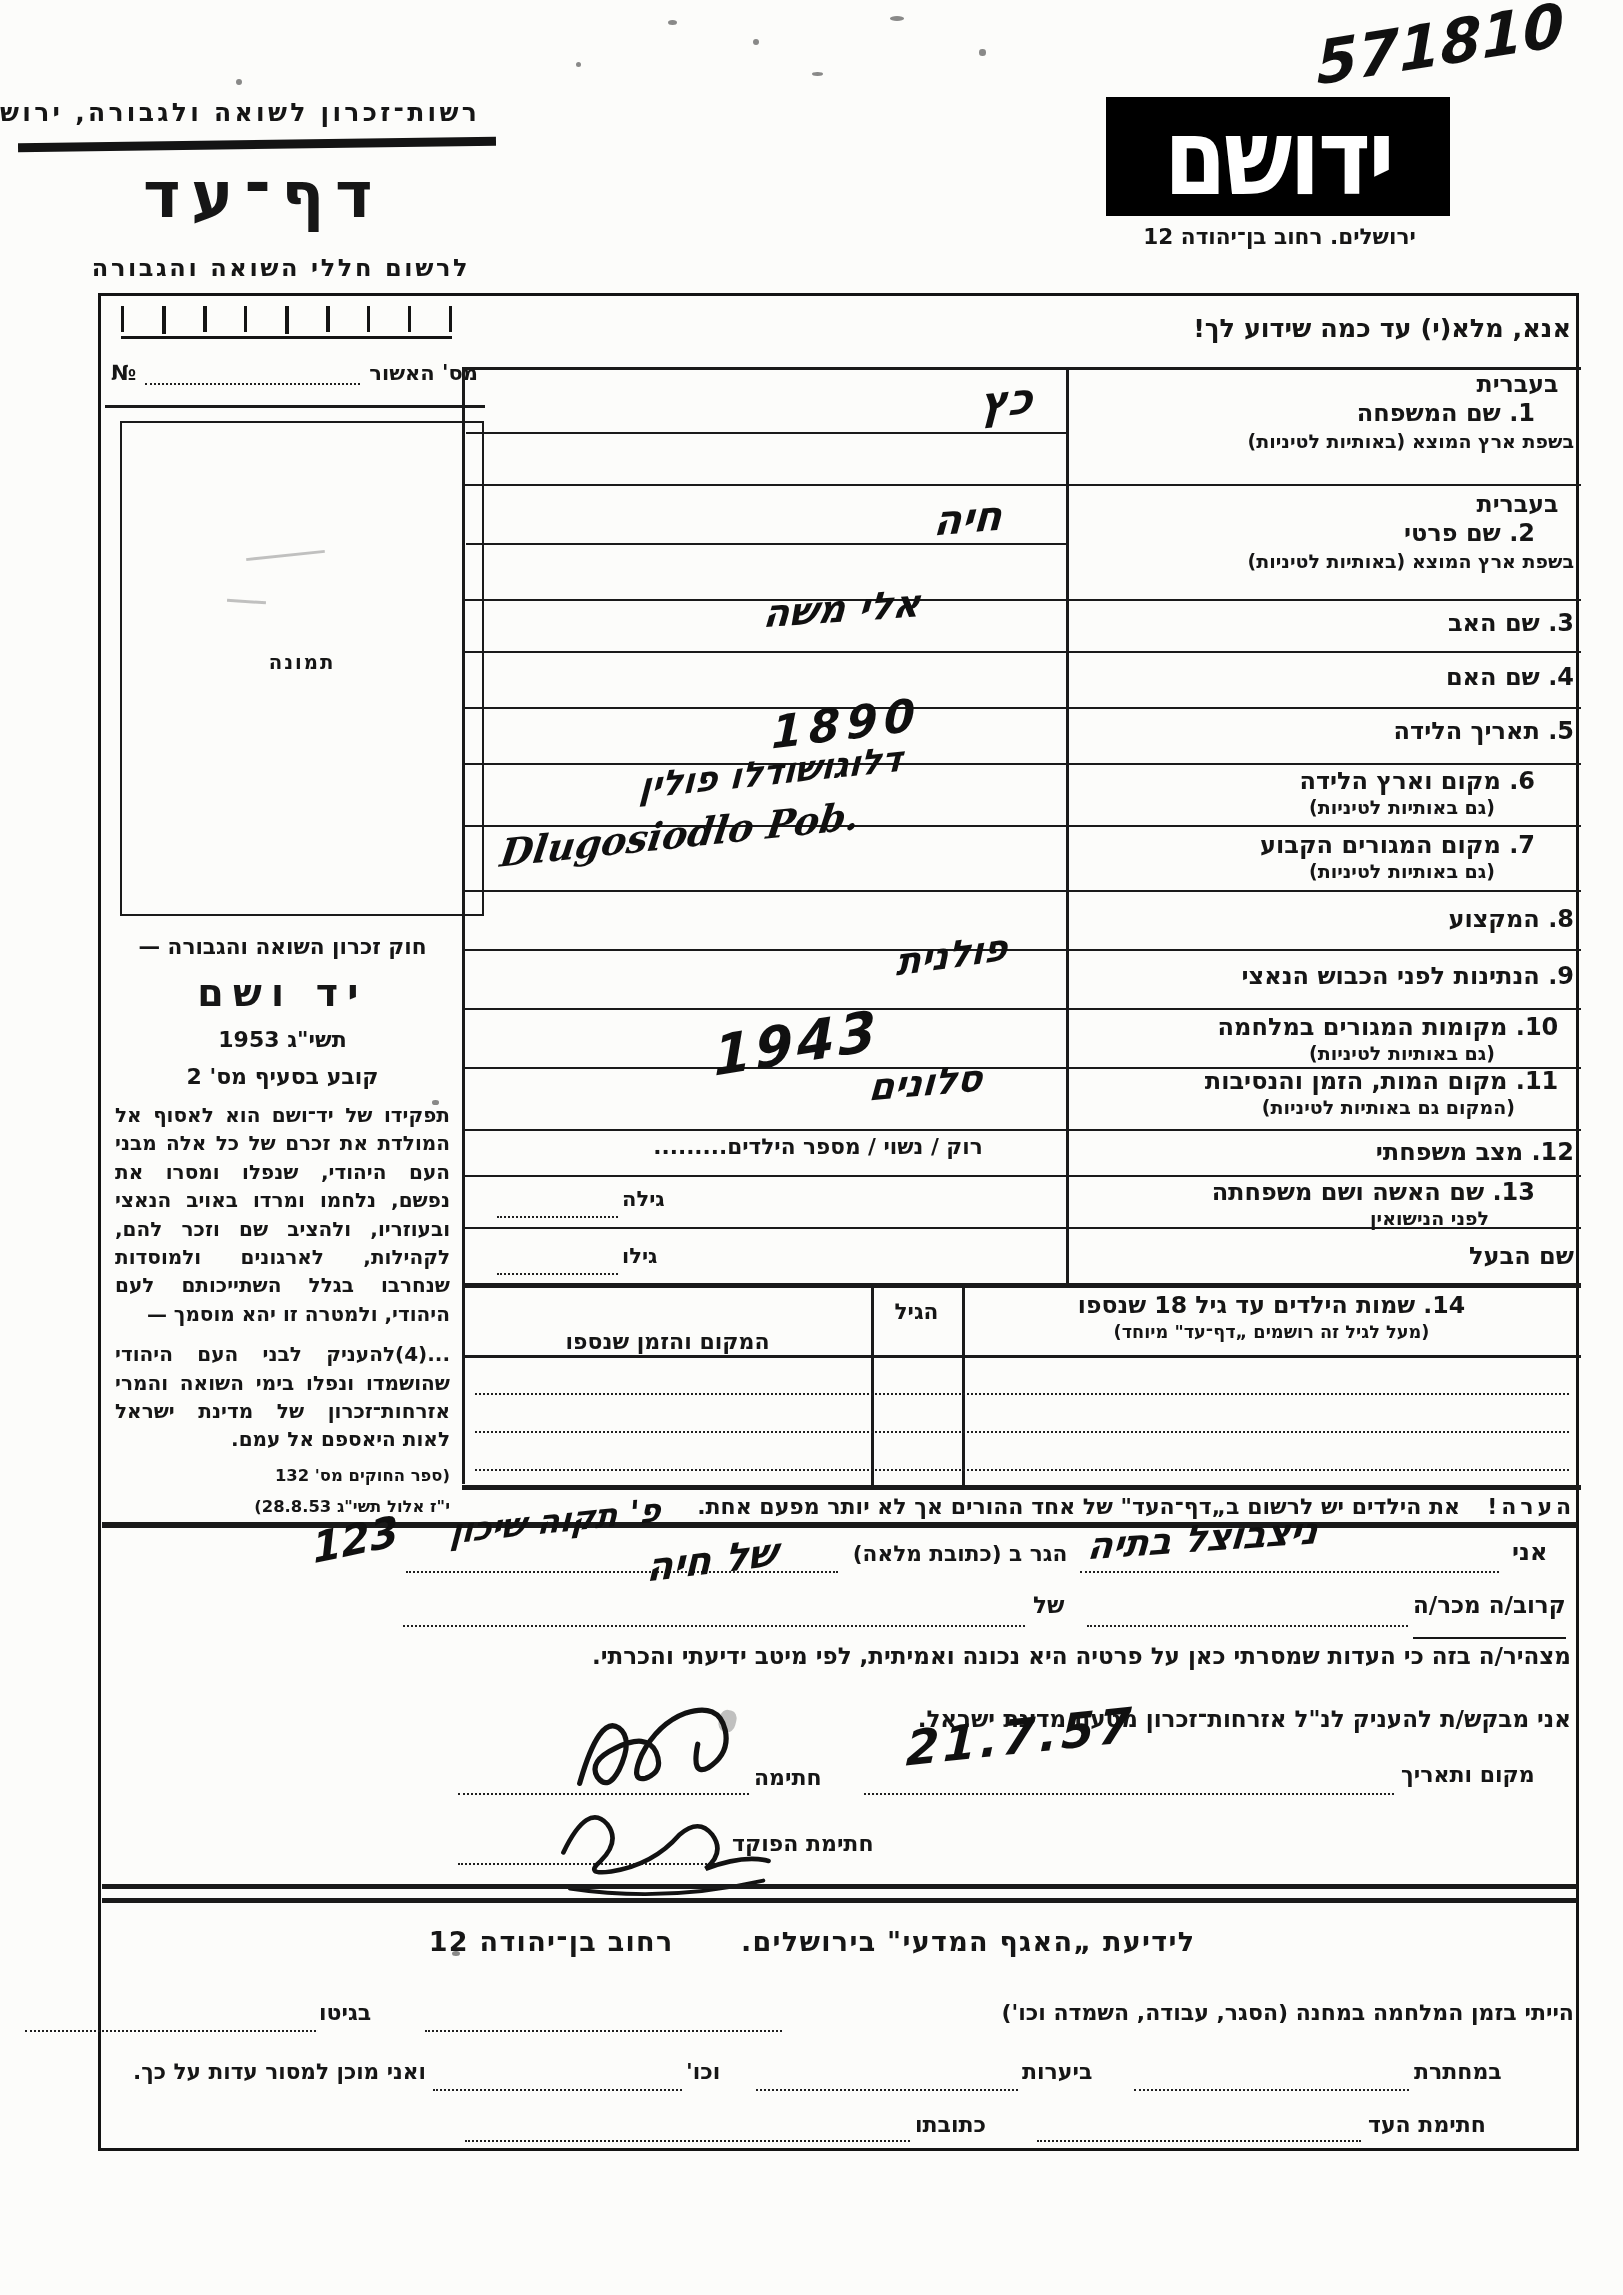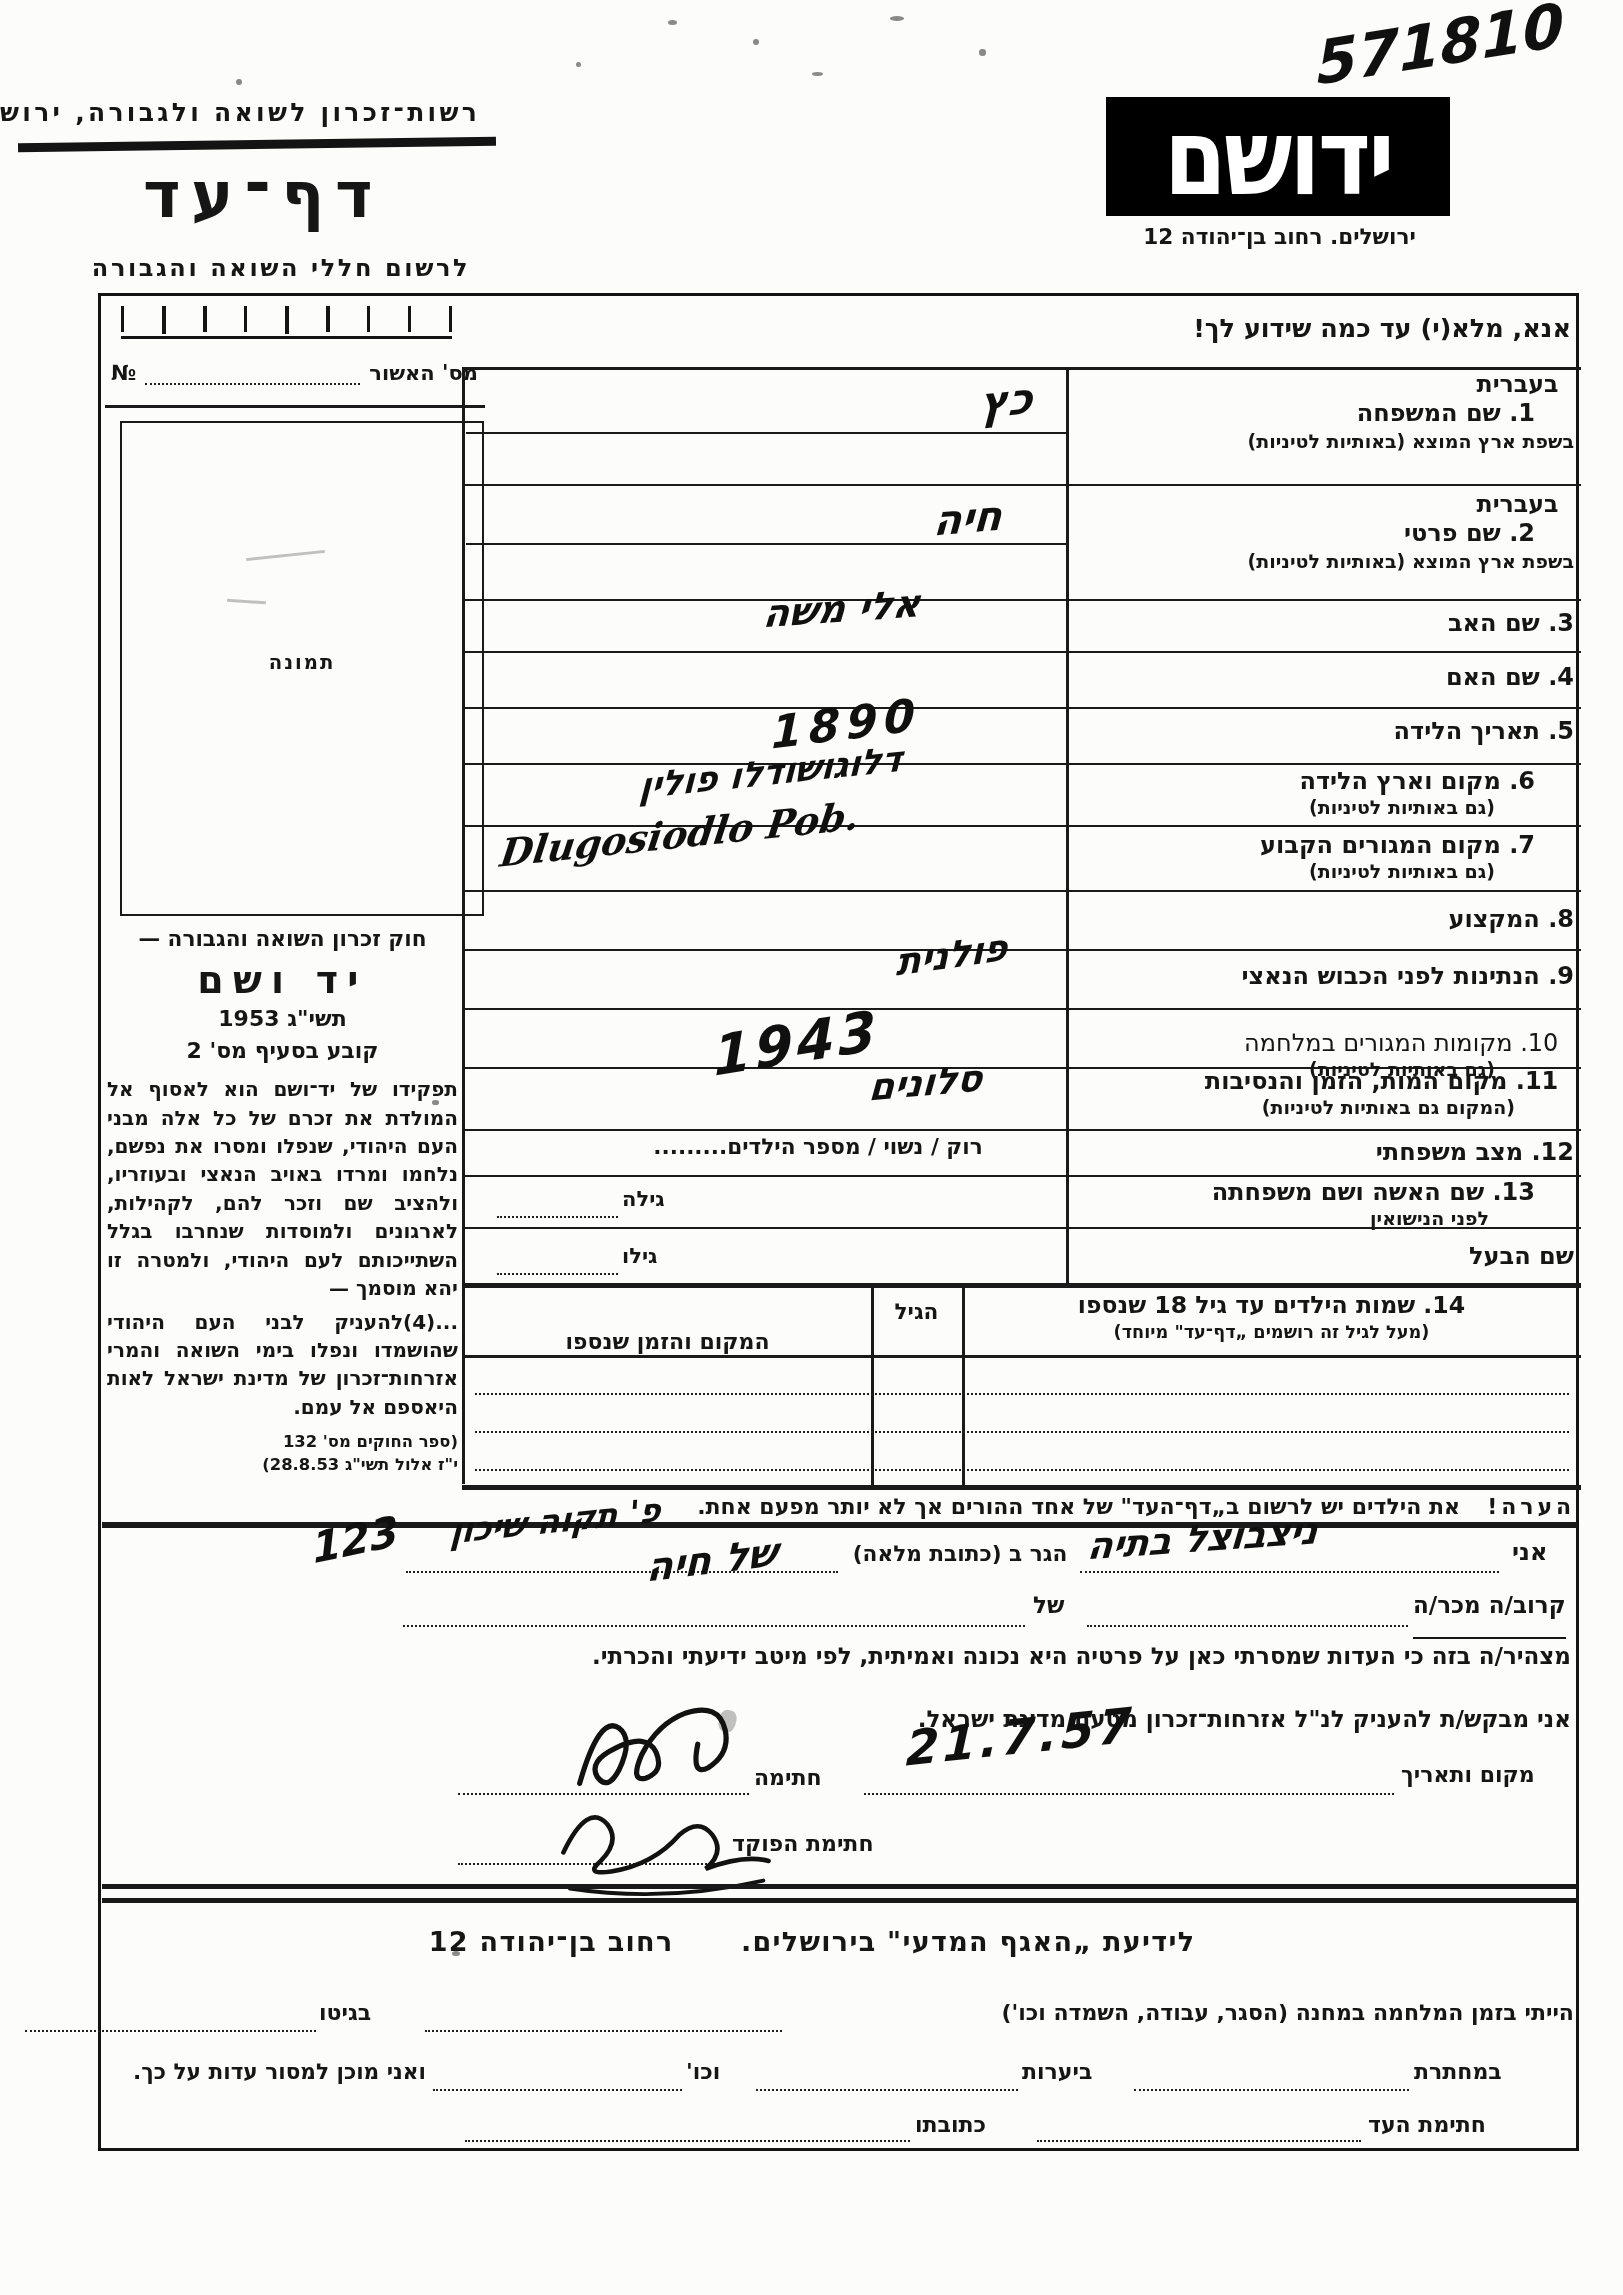--- a/index.html
+++ b/index.html
@@ -7,21 +7,21 @@
         font-family:"DejaVu Sans",sans-serif;direction:rtl;color:#161616;}
   .abs{position:absolute;}
   .t{position:absolute;font-weight:bold;color:#161616;white-space:nowrap;}
   .hl{position:absolute;background:#1a1a1a;height:2px;}
   .vl{position:absolute;background:#1a1a1a;width:2.6px;}
   .dot{position:absolute;border-bottom:2.6px dotted #1f1f1f;height:0;}
   .hw{position:absolute;font-style:italic;font-weight:600;color:#101010;white-space:nowrap;
       transform-origin:left top;}
   .speck{position:absolute;background:#2a2a2a;border-radius:50%;opacity:.55;}
   .pencil{position:absolute;background:#777;opacity:.45;}
-  .lawblock p{margin:4px;}
+  .lawblock p{margin:12px;}
   svg{position:absolute;overflow:visible;}
 </style>
 </head>
 <body>
 
 <div class="page">
 
   <div class="speck" style="left:668px;top:19.6px;width:9.2px;height:5.2px;"></div>
   <div class="speck" style="left:753px;top:39px;width:5.9px;height:5.9px;"></div>
   <div class="speck" style="left:890px;top:16.4px;width:14.4px;height:4.6px;"></div>
@@ -123,21 +123,21 @@
     <div style="font-weight:bold;font-size:24px;padding-right:39px;">6. מקום וארץ הלידה</div>
     <div style="font-weight:bold;font-size:19px;padding-right:79px;margin-top:1.3px;">(גם באותיות לטיניות)</div>
   </div>
   <div class="abs" style="left:1073px;top:831px;width:501px;text-align:right;">
     <div style="font-weight:bold;font-size:24px;padding-right:39px;">7. מקום המגורים הקבוע</div>
     <div style="font-weight:bold;font-size:19px;padding-right:79px;margin-top:1.3px;">(גם באותיות לטיניות)</div>
   </div>
   <div class="t" style="left:1073px;top:905px;width:501px;font-size:24px;text-align:right;padding-right:39px;">8. המקצוע</div>
   <div class="t" style="left:1073px;top:962px;width:501px;font-size:24px;text-align:right;padding-right:15.7px;">9. הנתינות לפני הכבוש הנאצי</div>
   <div class="abs" style="left:1073px;top:1013px;width:501px;text-align:right;">
-    <div style="font-weight:normal;font-size:24px;padding-right:15.7px;margin-top:16px;">10. מקומות המגורים במלחמה</div>
+    <div style="font-weight:bold;font-size:24px;padding-right:15.7px;">10. מקומות המגורים במלחמה</div>
     <div style="font-weight:bold;font-size:19px;padding-right:79px;margin-top:1.3px;">(גם באותיות לטיניות)</div>
   </div>
   <div class="abs" style="left:1073px;top:1067px;width:501px;text-align:right;">
     <div style="font-weight:bold;font-size:24px;padding-right:15.7px;">11. מקום המות, הזמן והנסיבות</div>
     <div style="font-weight:bold;font-size:19px;padding-right:59px;margin-top:1.3px;">(המקום גם באותיות לטיניות)</div>
   </div>
   <div class="t" style="left:1073px;top:1138px;width:501px;font-size:24px;text-align:right;padding-right:39px;">12. מצב משפחתי</div>
   <div class="abs" style="left:1073px;top:1178px;width:501px;text-align:right;">
     <div style="font-weight:bold;font-size:24px;padding-right:39px;">13. שם האשה ושם משפחתה</div>
     <div style="font-weight:bold;font-size:19px;padding-right:85px;margin-top:1.3px;">לפני הנישואין</div>

